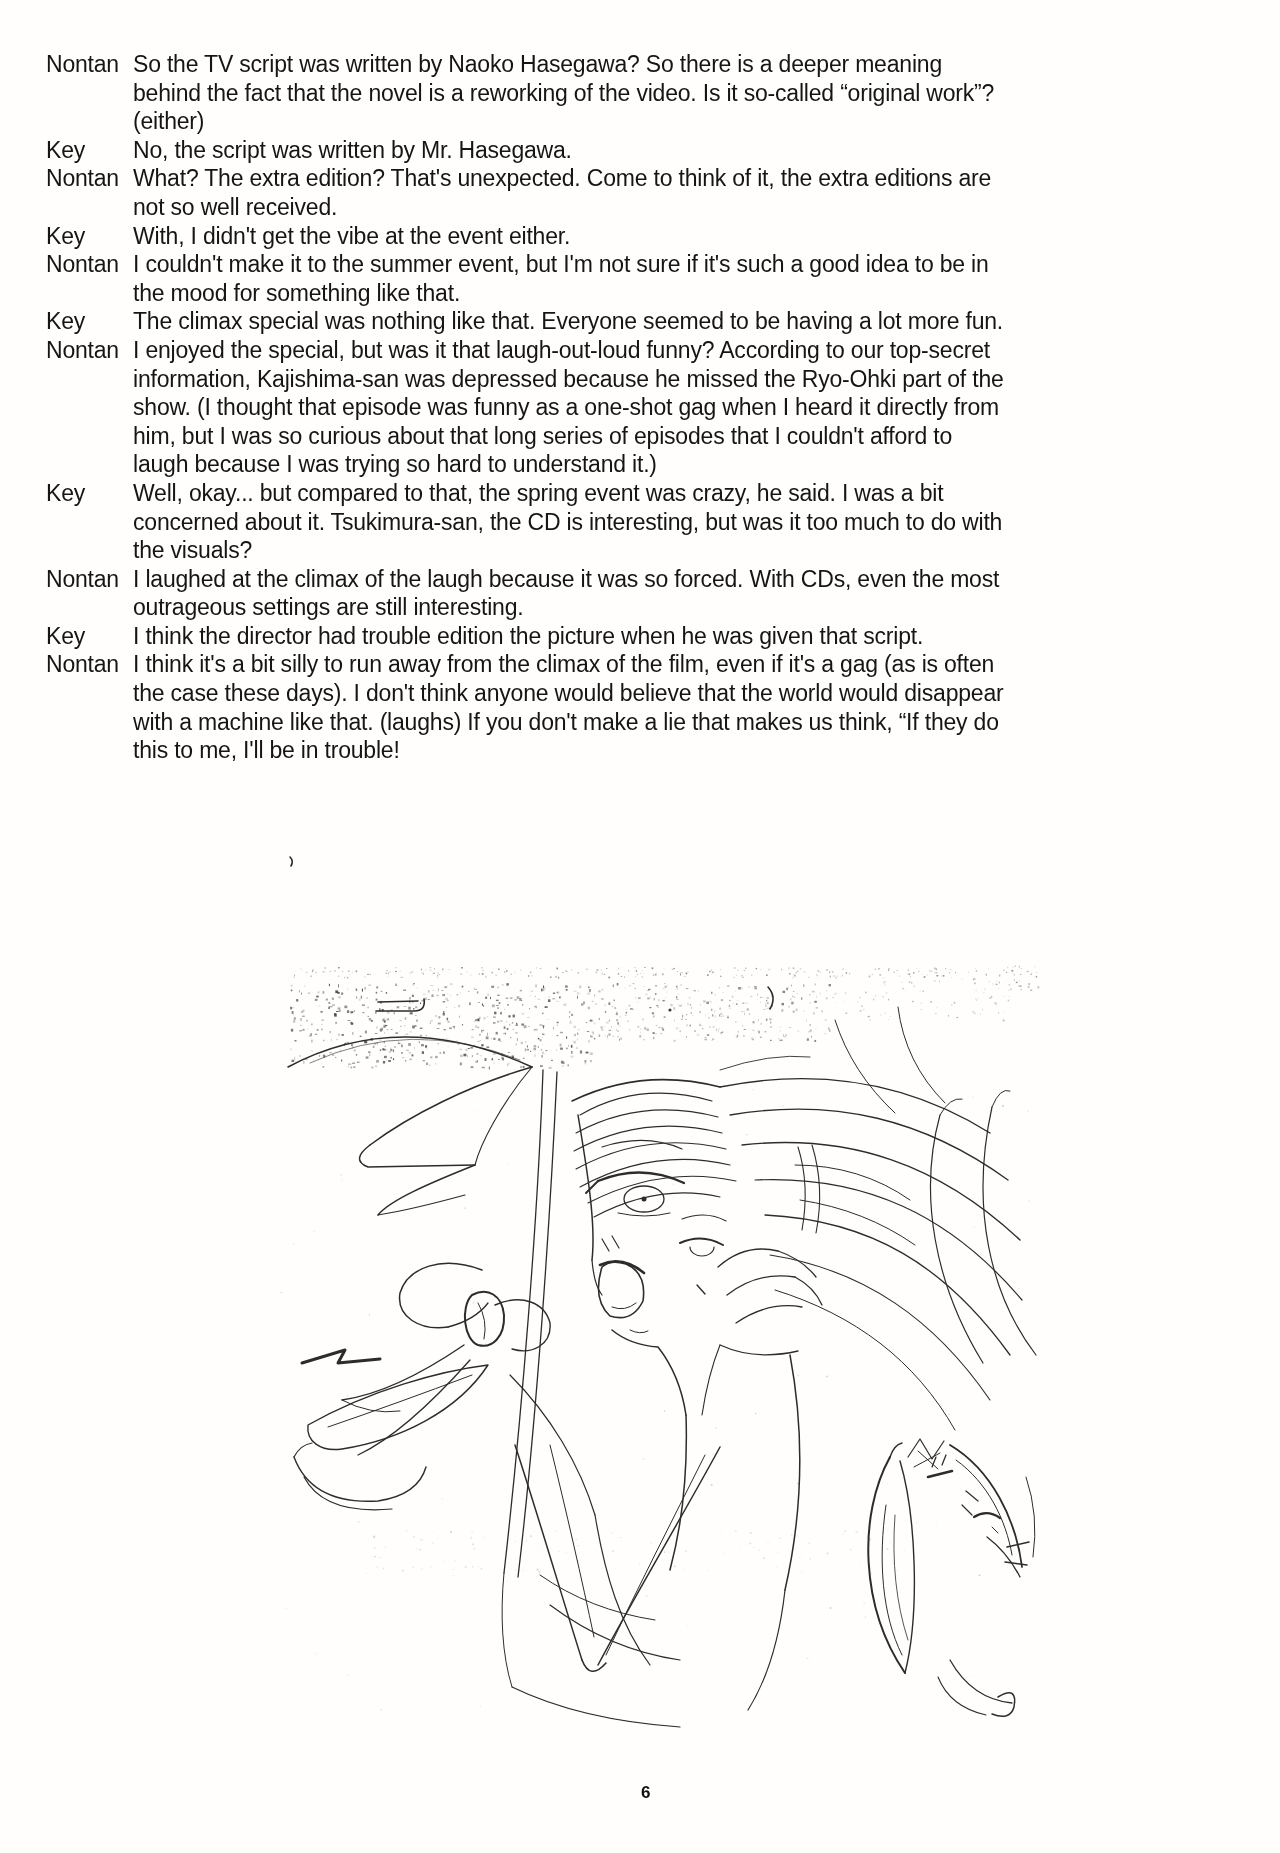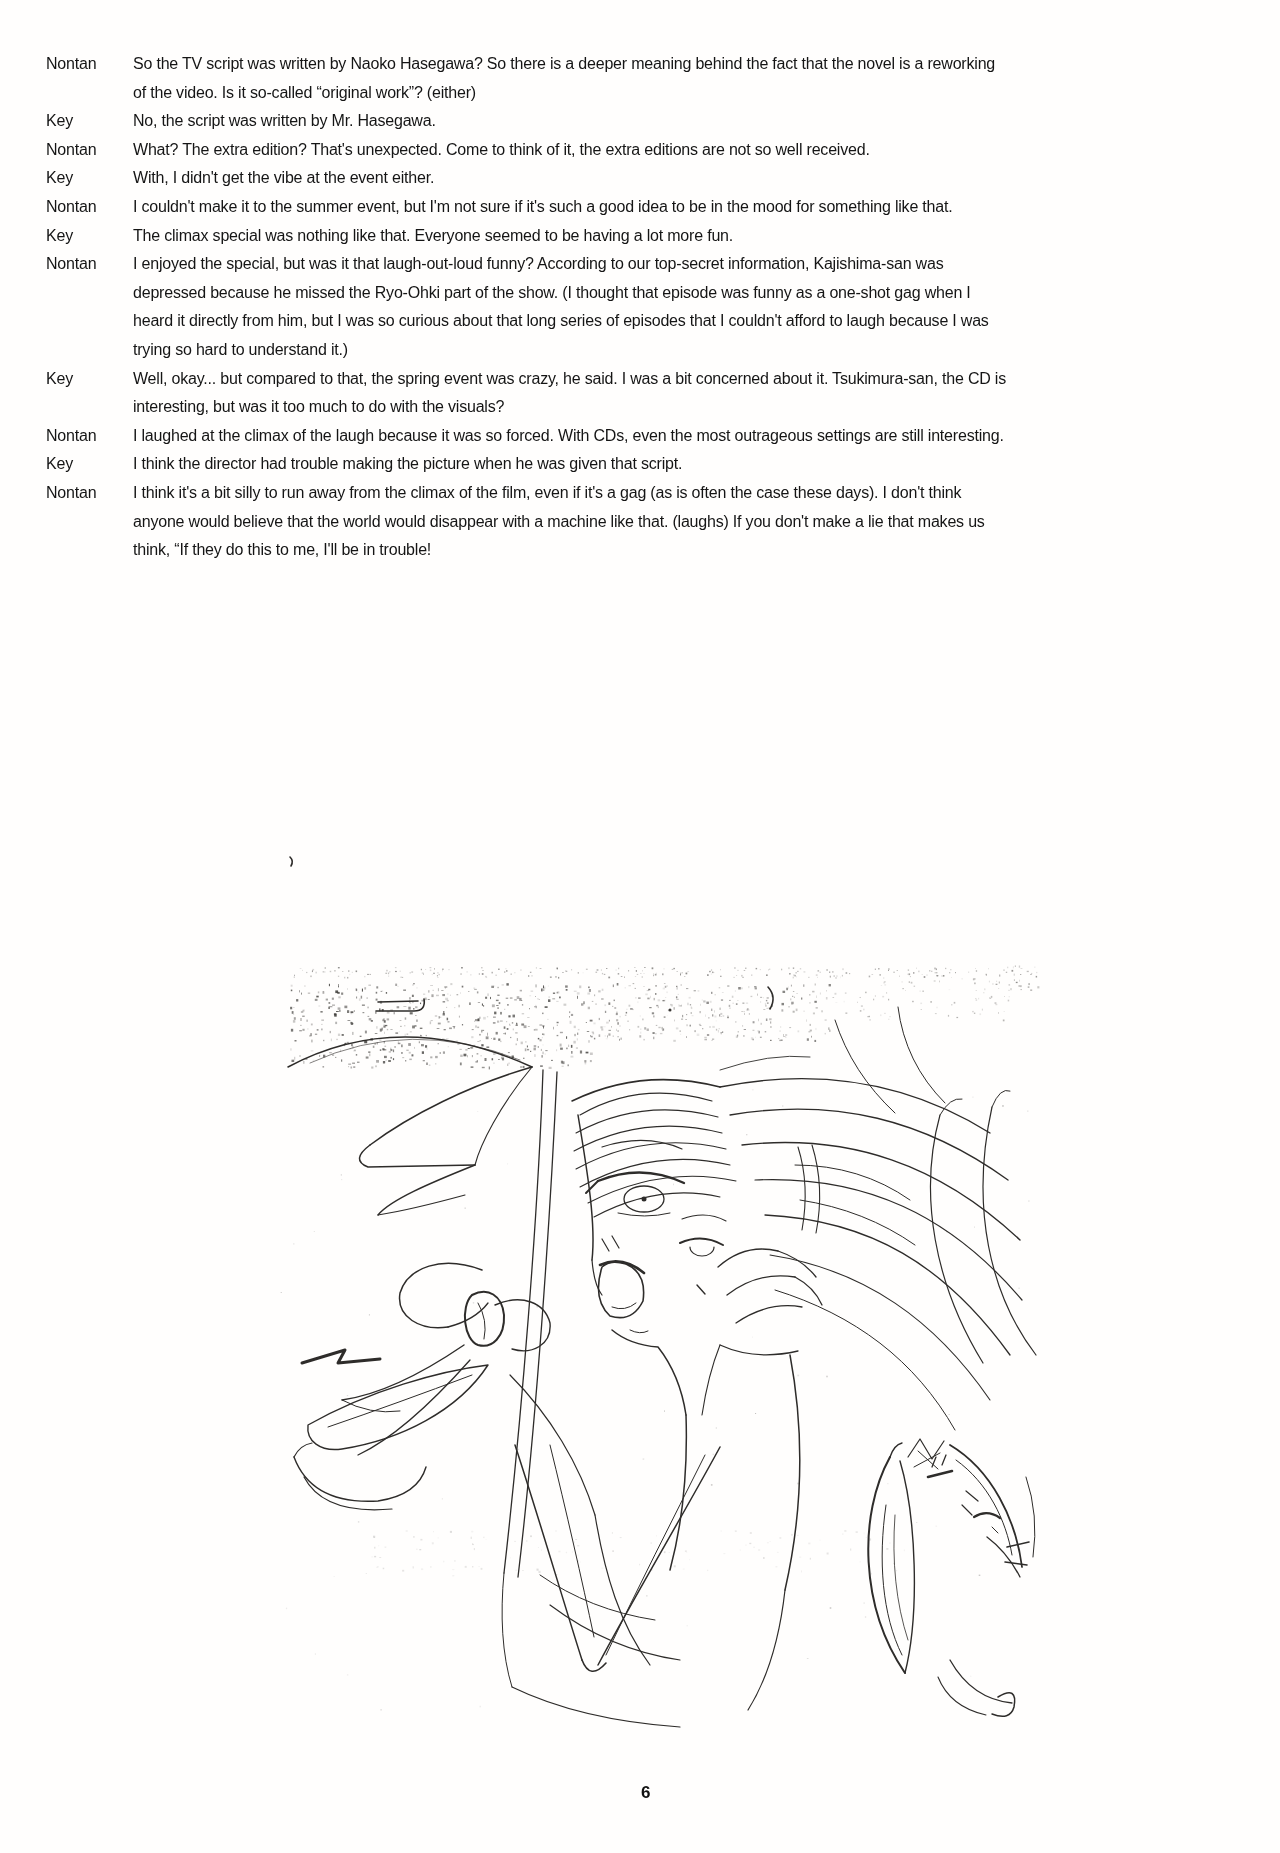--- a/index.html
+++ b/index.html
@@ -6,21 +6,21 @@
   body{
     width:1280px;height:1853px;
     background:#ffffff;
     font-family:"Liberation Sans","DejaVu Sans",sans-serif;
     position:relative;overflow:hidden;
     color:#141414;
   }
   .page{position:absolute;inset:0;background:#fffefd;}
   .dialogue{
     position:absolute;left:46px;top:50px;width:966px;
-    font-size:16px;line-height:28.6px;letter-spacing:-0.2px;
+    font-size:23px;line-height:28.6px;letter-spacing:-0.2px;
     color:#151515;
   }
   .dlg-row{display:grid;grid-template-columns:87px 1fr;}
   .dlg-speaker{white-space:nowrap;}
   .dlg-text{}
   .sketch-wrap{
     position:absolute;left:250px;top:815px;width:790px;height:935px;
   }
   .sketch-wrap svg{display:block;width:100%;height:100%;}
   .sketch-stroke{fill:none;stroke:#2e2c2a;stroke-linecap:round;stroke-linejoin:round;}
@@ -76,21 +76,21 @@
       <div class="dlg-text">Well, okay... but compared to that, the spring event was crazy, he said. I was a bit concerned about it. Tsukimura-san, the CD is interesting, but was it too much to do with the visuals?</div>
     </div>
 
     <div class="dlg-row">
       <div class="dlg-speaker">Nontan</div>
       <div class="dlg-text">I laughed at the climax of the laugh because it was so forced. With CDs, even the most outrageous settings are still interesting.</div>
     </div>
 
     <div class="dlg-row">
       <div class="dlg-speaker">Key</div>
-      <div class="dlg-text">I think the director had trouble making the picture when he was given that script.</div>
+      <div class="dlg-text">I think the director had trouble edition the picture when he was given that script.</div>
     </div>
 
     <div class="dlg-row">
       <div class="dlg-speaker">Nontan</div>
       <div class="dlg-text">I think it's a bit silly to run away from the climax of the film, even if it's a gag (as is often the case these days). I don't think anyone would believe that the world would disappear with a machine like that. (laughs) If you don't make a lie that makes us think, “If they do this to me, I'll be in trouble!</div>
     </div>
   </div>
 
   <div class="sketch-wrap">
     <svg viewBox="0 0 790 935" xmlns="http://www.w3.org/2000/svg">

